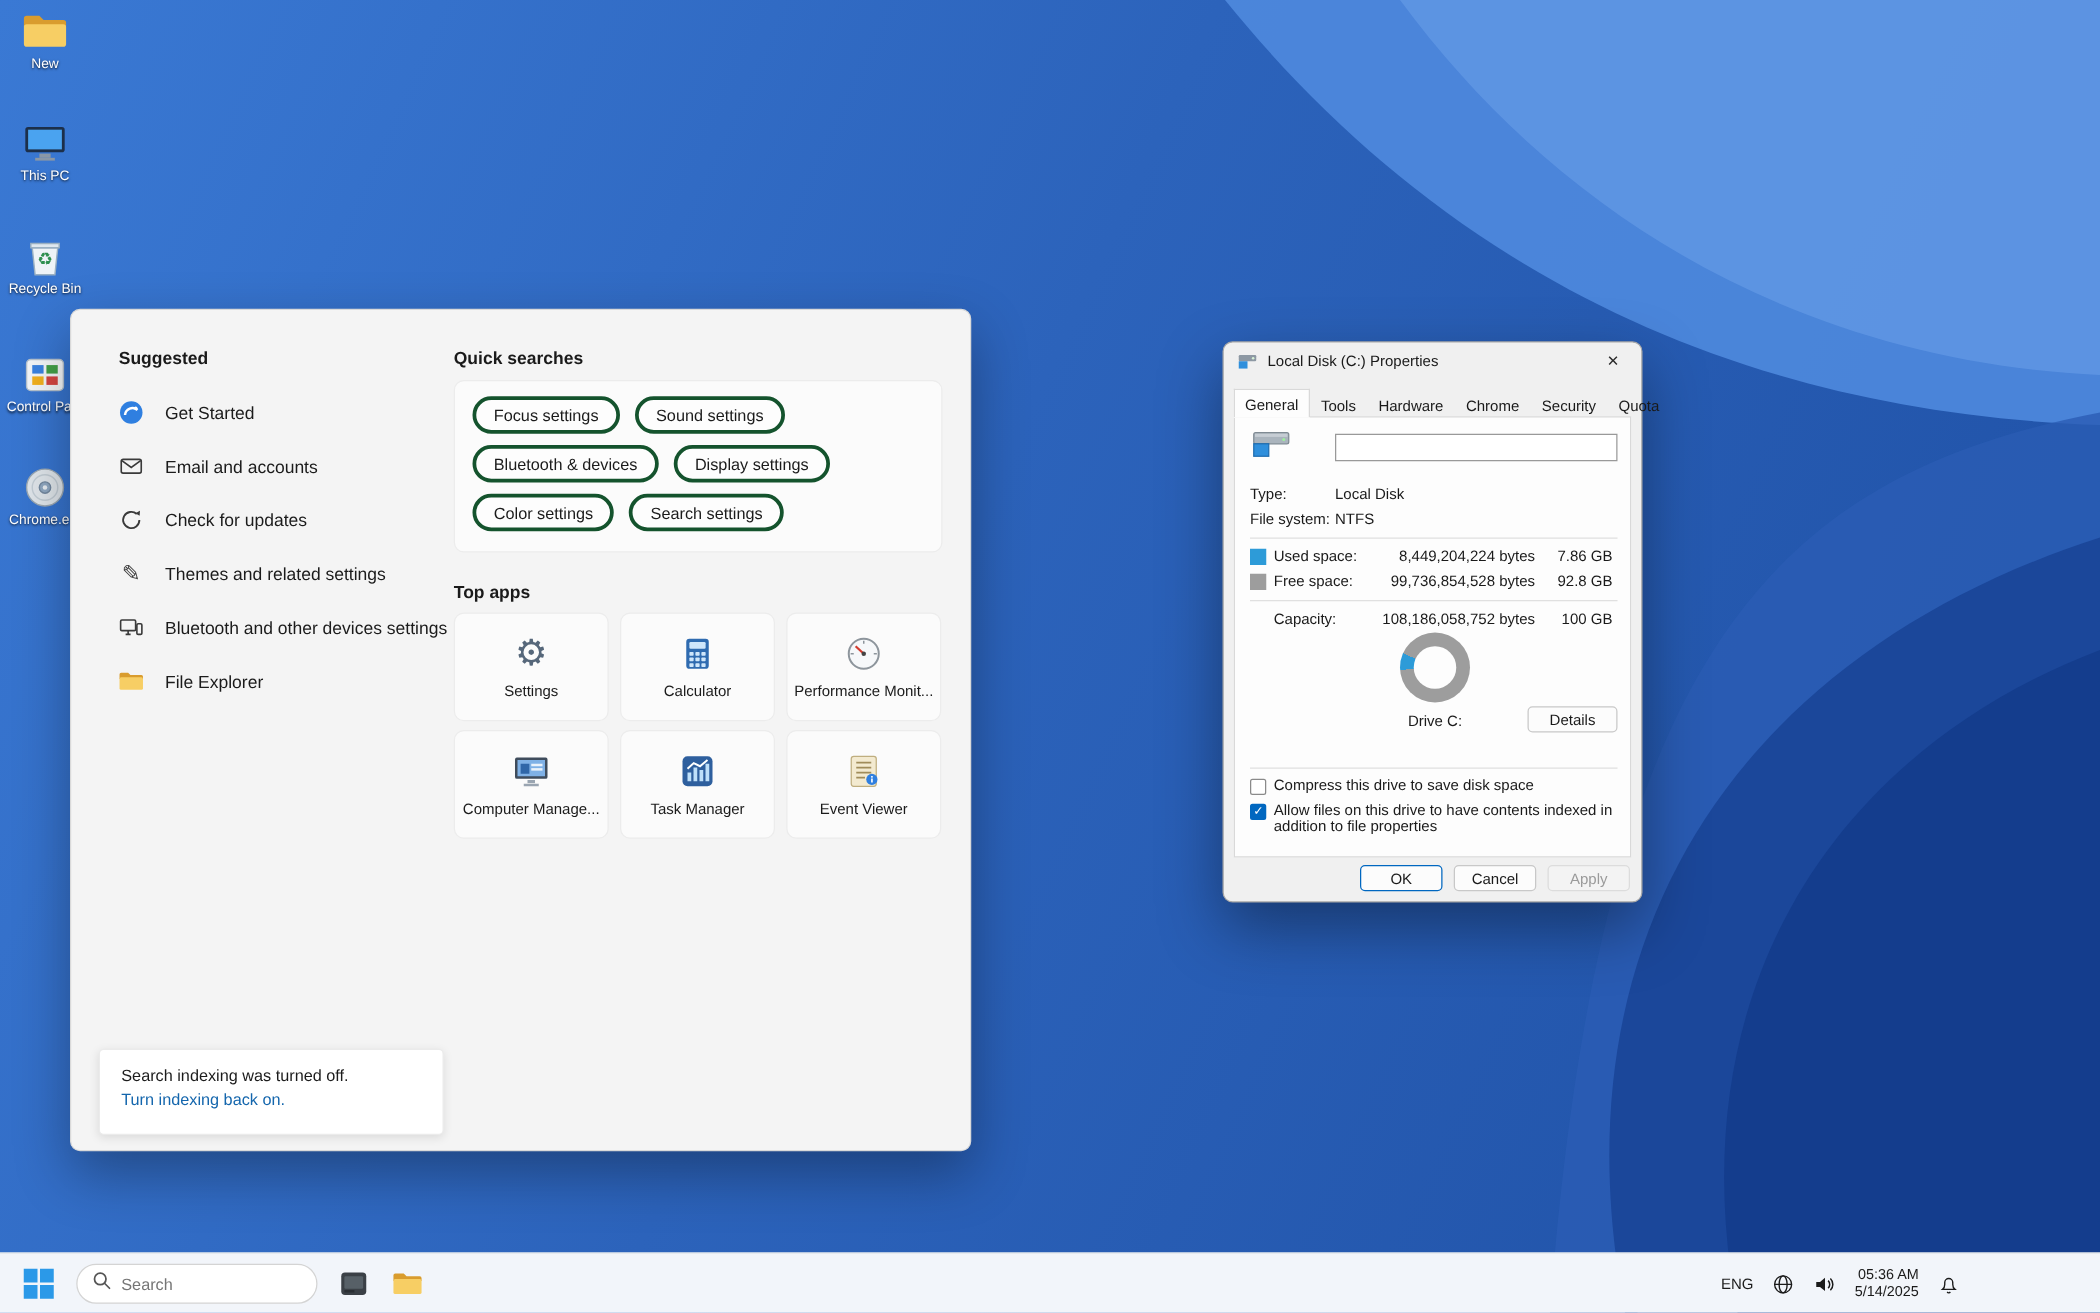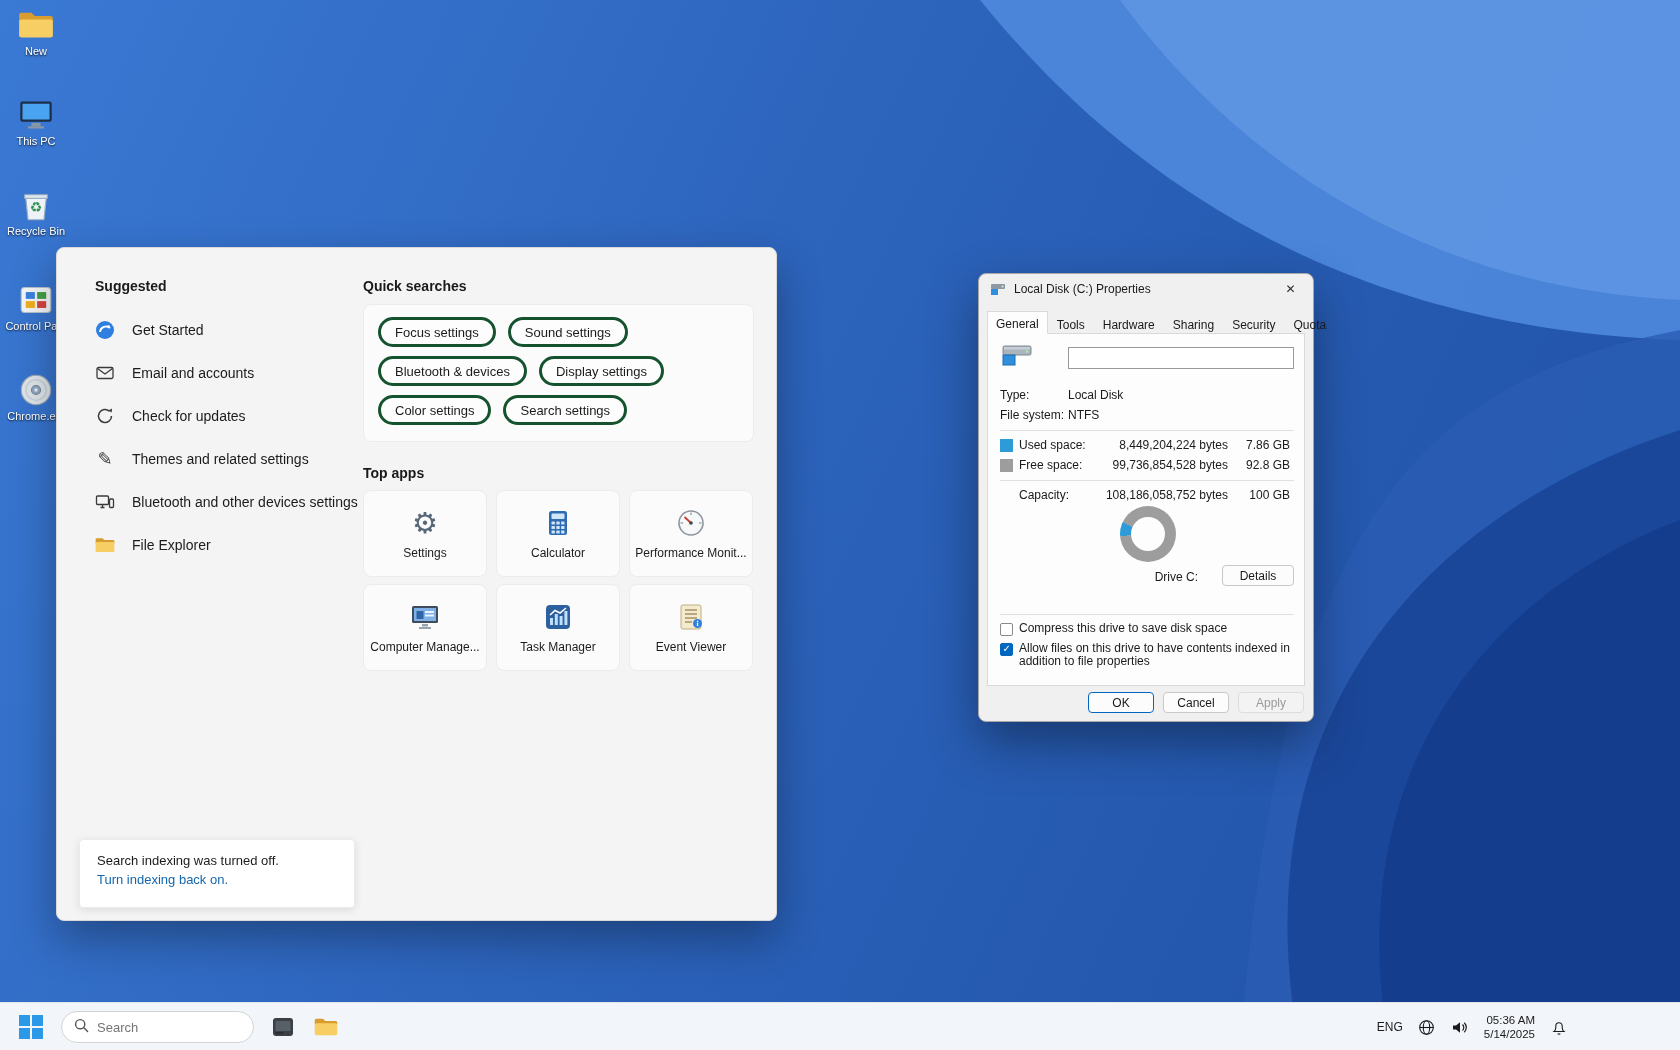--- a/index.html
+++ b/index.html
@@ -53,21 +53,21 @@
   .frow { position:absolute; left:0; width:318px; height:16px; }
   .fl { position:absolute; left:12px; } .fv { position:absolute; left:80px; }
   .sep { position:absolute; left:12px; width:294px; border-top:1px solid #e0e0e0; }
   .space-row { position:absolute; left:0; width:318px; height:16px; }
   .legend-sq { position:absolute; left:12px; top:1px; width:13px; height:13px; }
   .sp-label { position:absolute; left:31px; }
   .sp-bytes { position:absolute; left:90px; width:150px; text-align:right; }
   .sp-size { position:absolute; left:244px; width:58px; text-align:right; }
   .donut { position:absolute; left:132px; top:172px; width:56px; height:56px; border-radius:50%; }
   .donut::after { content:""; position:absolute; left:11px; top:11px; width:34px; height:34px; border-radius:50%; background:#fdfdfd; }
-  .drive-label { position:absolute; left:110px; top:236px; width:100px; text-align:right; }
+  .drive-label { position:absolute; left:110px; top:236px; width:100px; text-align:center; }
   .btn { background:#fcfcfc; border:1px solid #c8c8c8; border-radius:4px; font-family:"Liberation Sans",sans-serif; font-size:12px; color:#1a1a1a; cursor:pointer; }
   .details-btn { position:absolute; left:234px; top:231px; width:72px; height:21px; }
   .cb-row { position:absolute; left:12px; width:294px; display:flex; gap:6px; }
   .checkbox { width:13px; height:13px; flex:0 0 13px; border:1px solid #8a8a8a; border-radius:2px; background:#fff; position:relative; margin-top:1px; cursor:pointer; }
   .checkbox.checked { background:#0067c0; border-color:#0067c0; }
   .checkbox.checked::after { content:"✓"; position:absolute; left:1.5px; top:-1.5px; color:#fff; font-size:10px; }
   .cb-label { font-size:12px; line-height:13px; }
   .dlg-buttons { position:absolute; right:9px; bottom:8px; display:flex; gap:9px; }
   .dlg-buttons .btn { width:66px; height:21px; }
   .btn-ok { border-color:#0067c0; }
@@ -331,21 +331,21 @@
           </svg>
       </span>
       <span class="dlg-title">Local Disk (C:) Properties</span>
       <span class="dlg-close">✕</span>
     </div>
 
     <div class="dlg-tabs">
       <span class="dlg-tab active">General</span>
       <span class="dlg-tab">Tools</span>
       <span class="dlg-tab">Hardware</span>
-      <span class="dlg-tab">Sharing</span>
+      <span class="dlg-tab">Chrome</span>
       <span class="dlg-tab">Security</span>
       <span class="dlg-tab">Quota</span>
     </div>
 
     <div class="tab-page">
       <span class="drive-big">
         <svg viewBox="0 0 30 26">
             <rect x="1" y="6" width="28" height="9" rx="1.5" fill="#aab4bd" stroke="#7f8a93"></rect>
             <rect x="2" y="7" width="26" height="2.5" fill="#c6cdd4"></rect>
             <circle cx="25" cy="11.5" r="1.2" fill="#9ef09e"></circle>

